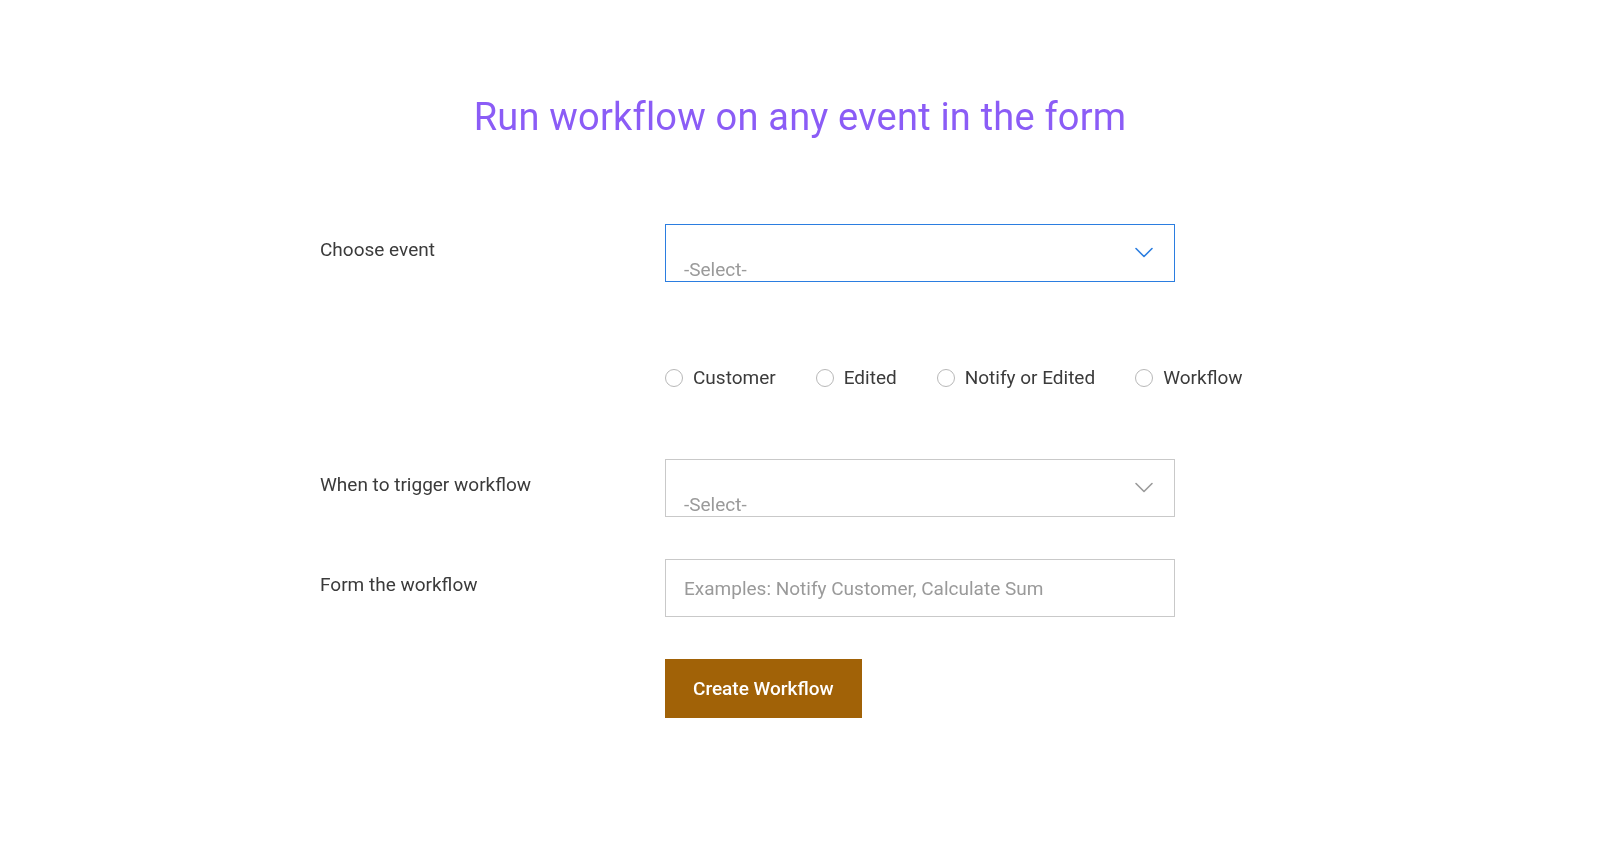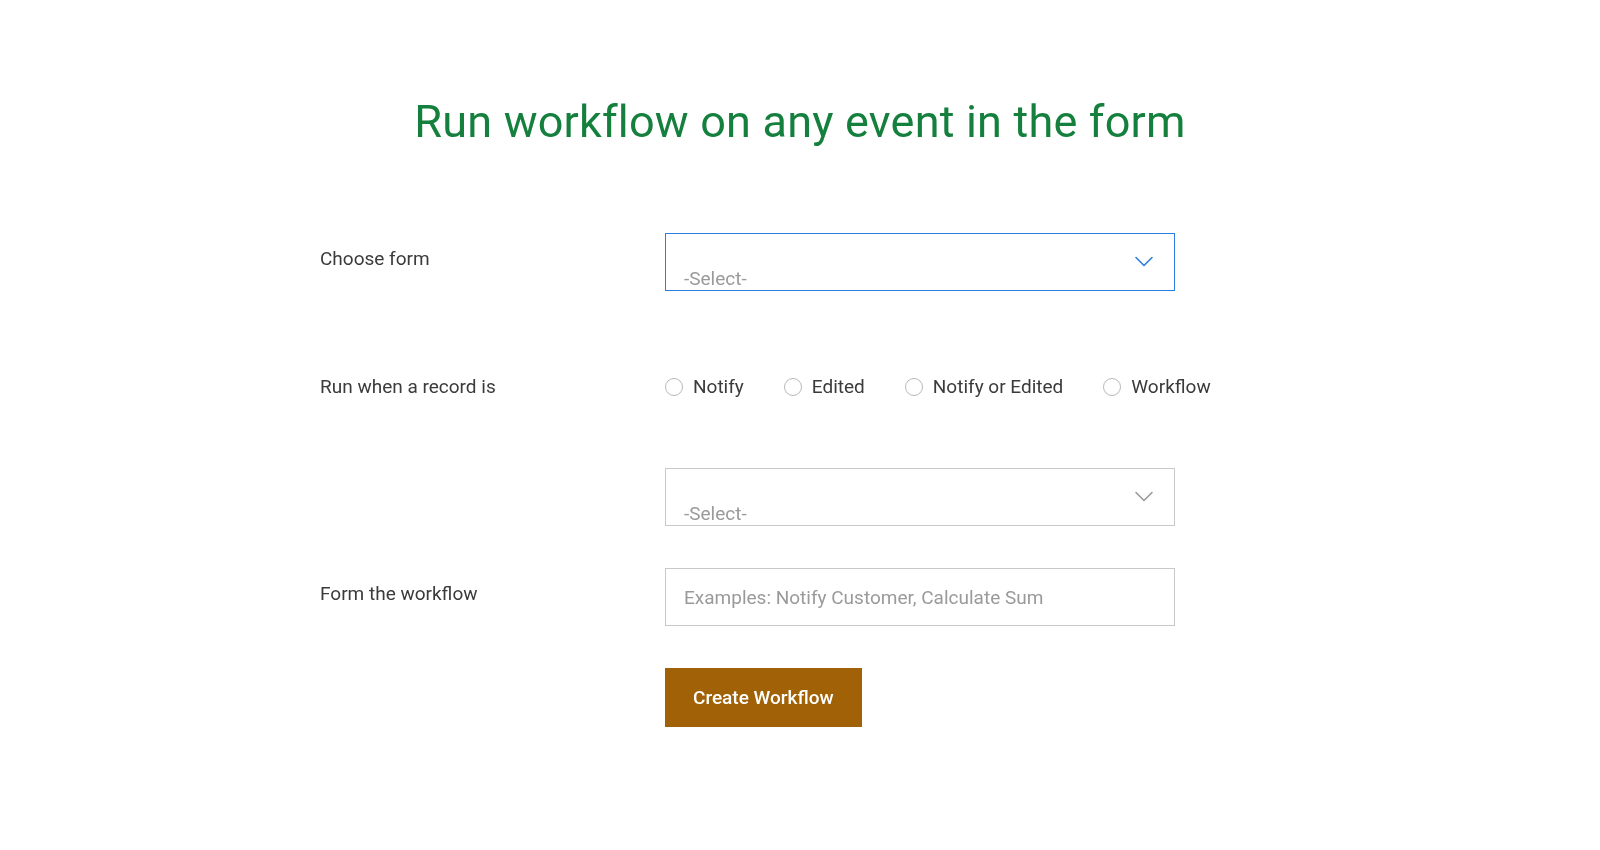--- a/index.html
+++ b/index.html
@@ -8,23 +8,23 @@
       font-family: -apple-system, BlinkMacSystemFont, "Segoe UI", Roboto, "Helvetica Neue", Arial, sans-serif;
       background: #ffffff;
       color: #333;
     }
     .container {
       width: 100%;
       padding-top: 95px;
     }
     .page-title {
       text-align: center;
-      font-size: 45px;
+      font-size: 38px;
       font-weight: 400;
-      color: #15803d;
+      color: #8b5cf6;
       letter-spacing: 0.2px;
       margin-bottom: 85px;
     }
     .form-area {
       width: 960px;
       margin: 0 auto;
     }
     .row {
       display: flex;
       align-items: flex-start;
@@ -124,62 +124,62 @@
 </head>
 <body>
 
 <div class="container">
   <h1 class="page-title">Run workflow on any event in the form</h1>
 
   <div class="form-area">
 
     <div class="row">
       <div class="label-col">
-        <div class="main-label">Choose form</div>
+        <div class="main-label">Choose event</div>
       </div>
       <div class="control-col">
         <div class="select-box active">
           <span class="placeholder">-Select-</span>
           <span class="chevron">
             <svg width="20" height="12" viewBox="0 0 20 12" fill="none">
                 <path d="M2 2 L10 10 L18 2" stroke="#2b7de0" stroke-width="1.6" fill="none" stroke-linecap="round" stroke-linejoin="round"></path>
               </svg>
           </span>
         </div>
       </div>
     </div>
 
     <div class="row">
       <div class="label-col">
-        <div class="main-label">Run when a record is</div>
       </div>
       <div class="control-col">
         <div class="radio-group">
           <label class="radio-item">
             <span class="radio-circle"></span>
-            <span class="radio-label">Notify</span>
+            <span class="radio-label">Customer</span>
           </label>
           <label class="radio-item">
             <span class="radio-circle"></span>
             <span class="radio-label">Edited</span>
           </label>
           <label class="radio-item">
             <span class="radio-circle"></span>
             <span class="radio-label">Notify or Edited</span>
           </label>
           <label class="radio-item">
             <span class="radio-circle"></span>
             <span class="radio-label">Workflow</span>
           </label>
         </div>
       </div>
     </div>
 
     <div class="row tight">
       <div class="label-col">
+        <div class="main-label">When to trigger workflow</div>
       </div>
       <div class="control-col">
         <div class="select-box">
           <span class="placeholder">-Select-</span>
           <span class="chevron">
             <svg width="20" height="12" viewBox="0 0 20 12" fill="none">
                 <path d="M2 2 L10 10 L18 2" stroke="#9a9a9a" stroke-width="1.6" fill="none" stroke-linecap="round" stroke-linejoin="round"></path>
               </svg>
           </span>
         </div>

